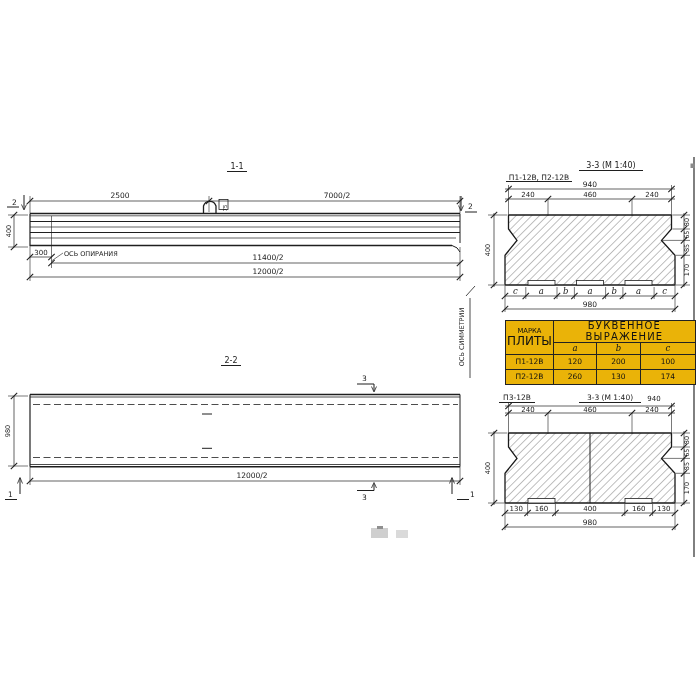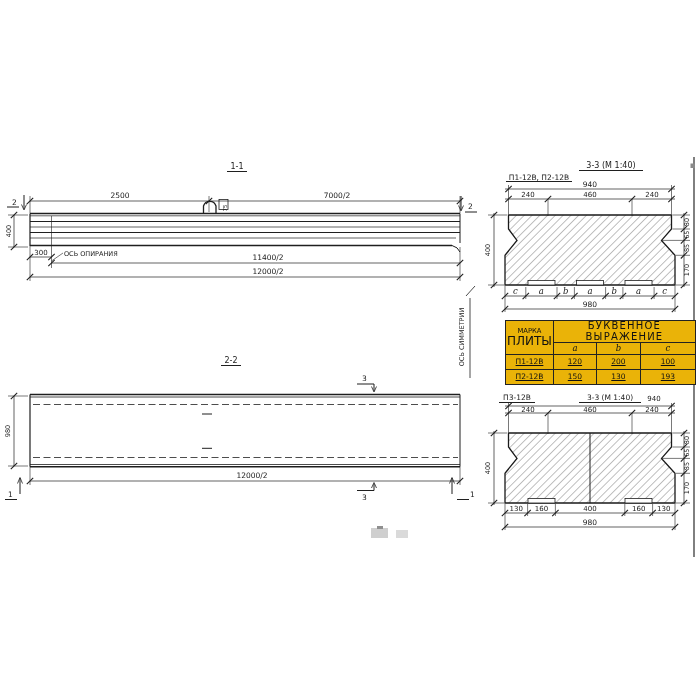--- a/index.html
+++ b/index.html
@@ -8,21 +8,21 @@
   .canvas svg{position:absolute;left:0;top:0;}
   svg text{fill:#1a1a1a;font-family:"DejaVu Sans",sans-serif;}
   .t8{font-size:8px;} .t75{font-size:7.5px;} .t7{font-size:7px;} .t65{font-size:6.5px;} .t55{font-size:5.5px;}
   .lett{font-family:"DejaVu Serif",serif;font-style:italic;font-size:8.5px;}
   .spec-table{position:absolute;left:505px;top:320px;border-collapse:collapse;
               font-size:7.5px;line-height:1.05;color:#111;background:#eab308;}
   .spec-table td{border:1px solid #222;text-align:center;vertical-align:middle;padding:0 1px;}
   .spec-table .c0{width:41px;} .spec-table .c1{width:40px;} .spec-table .c2{width:41px;} .spec-table .c3{width:52px;}
   .spec-table .rh{height:9px;font-size:10px;letter-spacing:1.2px;}
   .spec-table .rs{height:12px;}
-  .spec-table .rd{height:15px;text-decoration:underline;}
+  .spec-table .rd{height:15px;}
   .spec-table .ab{font-family:"DejaVu Serif",serif;font-style:italic;font-size:8.5px;}
 </style>
 </head>
 <body>
 
 <div class="canvas">
 <svg width="700" height="700" viewBox="0 0 700 700">
   <defs>
     <g id="tk" stroke="#1f1f1f" stroke-width="1.1">
       <line x1="-3.2" y1="3.2" x2="3.2" y2="-3.2"></line>
@@ -365,19 +365,19 @@
     <td class="c3 ab">c</td>
   </tr>
   <tr class="rd">
     <td>П1-12В</td>
     <td>120</td>
     <td>200</td>
     <td>100</td>
   </tr>
   <tr class="rd">
     <td>П2-12В</td>
-    <td>150</td>
+    <td>260</td>
     <td>130</td>
-    <td>193</td>
+    <td>174</td>
   </tr>
 </tbody>
     </table>
 </div>
 
 </body></html>

